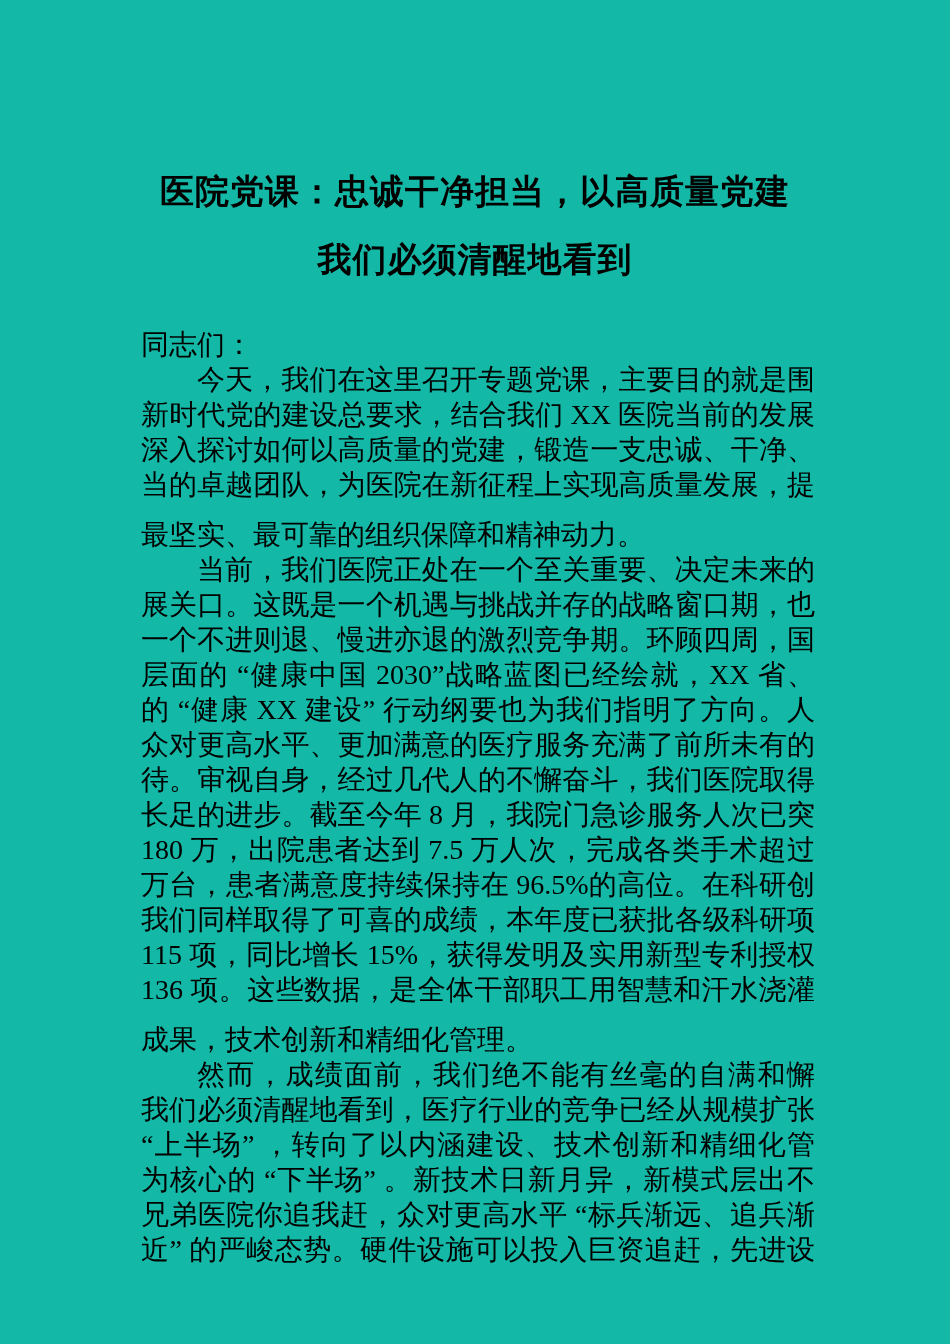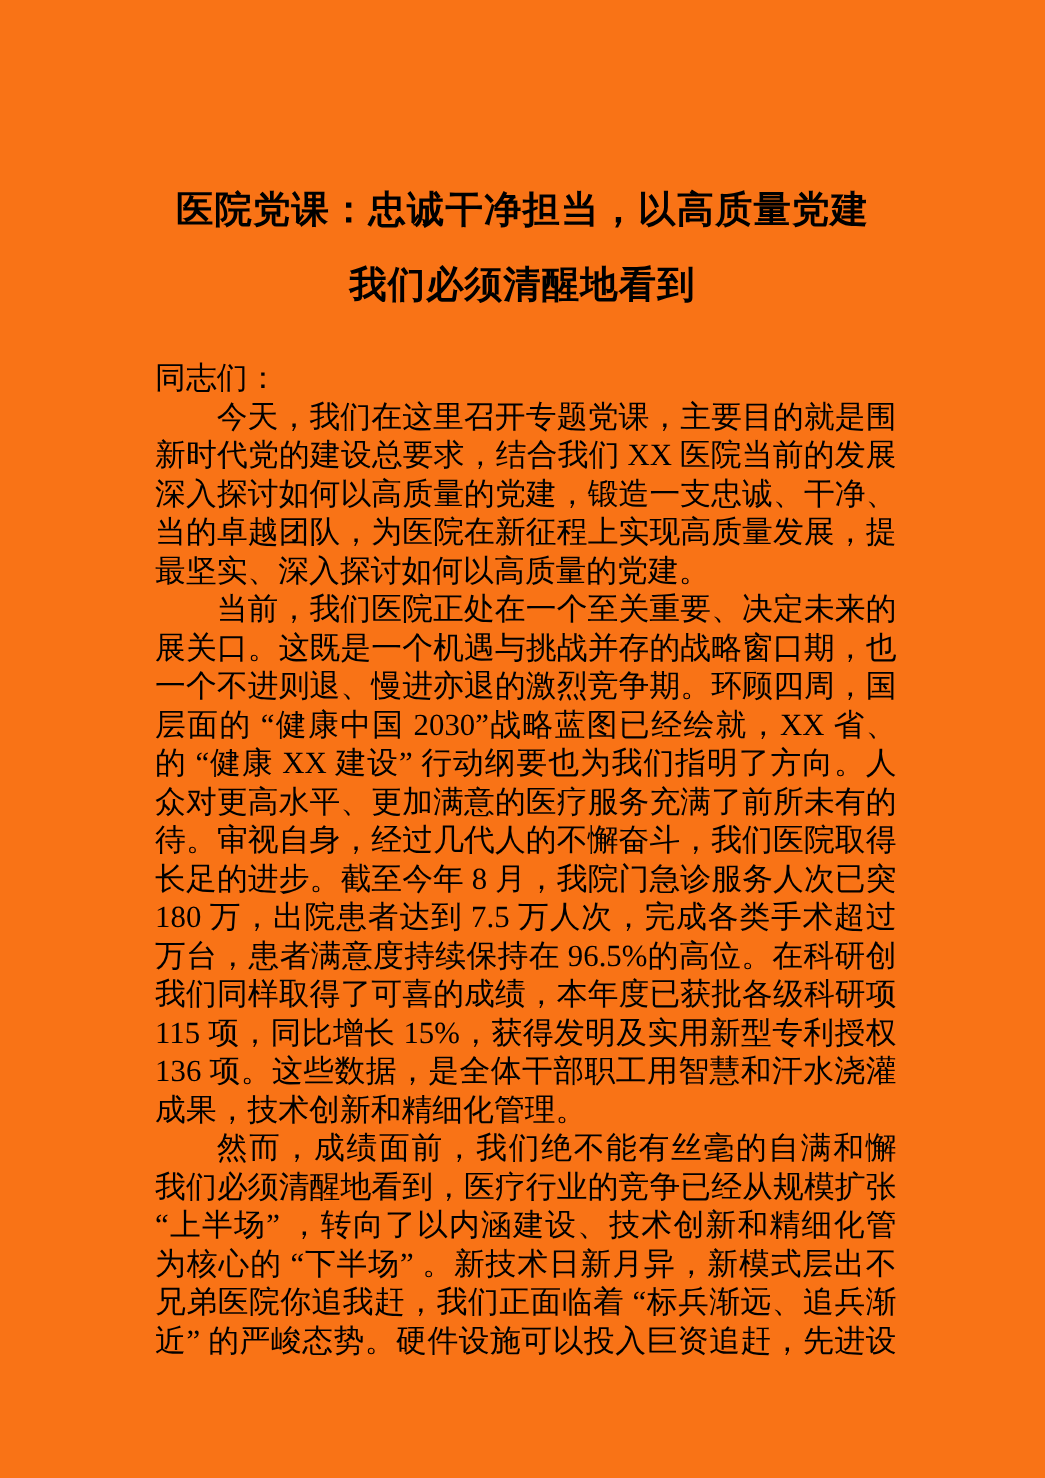--- a/index.html
+++ b/index.html
@@ -8,21 +8,21 @@
   }
   body {
     width: 950px;
     height: 1344px;
     background: #ffffff;
   }
   .page {
     position: relative;
     width: 950px;
     height: 1344px;
-    background: #f97316;
+    background: #14b8a6;
     color: #000000;
     font-family: "Liberation Serif", sans-serif;
     overflow: hidden;
   }
   .title-block {
     padding-top: 158px;
     margin-left: 138px;
     width: 674px;
     font-size: 34px;
     font-weight: 700;
@@ -45,20 +45,21 @@
   }
   .text-line {
     text-align: justify;
     text-align-last: justify;
     height: 35px;
     overflow: hidden;
   }
   .text-line.para-end {
     text-align: left;
     text-align-last: left;
+    margin-top: 15px;
   }
   .paragraph.indent .text-line:first-child {
     text-indent: 2em;
   }
 </style>
 </head>
 <body style="background: rgb(255, 255, 255);">
 
 <div class="page" style="color: rgb(0, 0, 0);">
   <div class="title-block">
@@ -67,21 +68,21 @@
   </div>
   <div class="doc-body">
       <div class="paragraph">
         <div class="text-line para-end">同志们：</div>
       </div>
       <div class="paragraph indent">
         <div class="text-line">今天，我们在这里召开专题党课，主要目的就是围绕</div>
         <div class="text-line">新时代党的建设总要求，结合我们 XX 医院当前的发展实际，</div>
         <div class="text-line">深入探讨如何以高质量的党建，锻造一支忠诚、干净、担</div>
         <div class="text-line">当的卓越团队，为医院在新征程上实现高质量发展，提供</div>
-        <div class="text-line para-end">最坚实、深入探讨如何以高质量的党建。</div>
+        <div class="text-line para-end">最坚实、最可靠的组织保障和精神动力。</div>
       </div>
       <div class="paragraph indent">
         <div class="text-line">当前，我们医院正处在一个至关重要、决定未来的发</div>
         <div class="text-line">展关口。这既是一个机遇与挑战并存的战略窗口期，也是</div>
         <div class="text-line">一个不进则退、慢进亦退的激烈竞争期。环顾四周，国家</div>
         <div class="text-line">层面的 “健康中国 2030”战略蓝图已经绘就，XX 省、XX 市</div>
         <div class="text-line">的 “健康 XX 建设” 行动纲要也为我们指明了方向。人民群</div>
         <div class="text-line">众对更高水平、更加满意的医疗服务充满了前所未有的期</div>
         <div class="text-line">待。审视自身，经过几代人的不懈奋斗，我们医院取得了</div>
         <div class="text-line">长足的进步。截至今年 8 月，我院门急诊服务人次已突破</div>
@@ -90,17 +91,17 @@
         <div class="text-line">我们同样取得了可喜的成绩，本年度已获批各级科研项目</div>
         <div class="text-line">115 项，同比增长 15%，获得发明及实用新型专利授权达到</div>
         <div class="text-line">136 项。这些数据，是全体干部职工用智慧和汗水浇灌出的</div>
         <div class="text-line para-end">成果，技术创新和精细化管理。</div>
       </div>
       <div class="paragraph indent">
         <div class="text-line">然而，成绩面前，我们绝不能有丝毫的自满和懈怠。</div>
         <div class="text-line">我们必须清醒地看到，医疗行业的竞争已经从规模扩张的</div>
         <div class="text-line">“上半场” ，转向了以内涵建设、技术创新和精细化管理</div>
         <div class="text-line">为核心的 “下半场” 。新技术日新月异，新模式层出不穷</div>
-        <div class="text-line">兄弟医院你追我赶，我们正面临着 “标兵渐远、追兵渐</div>
+        <div class="text-line">兄弟医院你追我赶，众对更高水平 “标兵渐远、追兵渐</div>
         <div class="text-line">近” 的严峻态势。硬件设施可以投入巨资追赶，先进设备</div>
       </div>
     </div>
 </div>
 
 </body></html>

